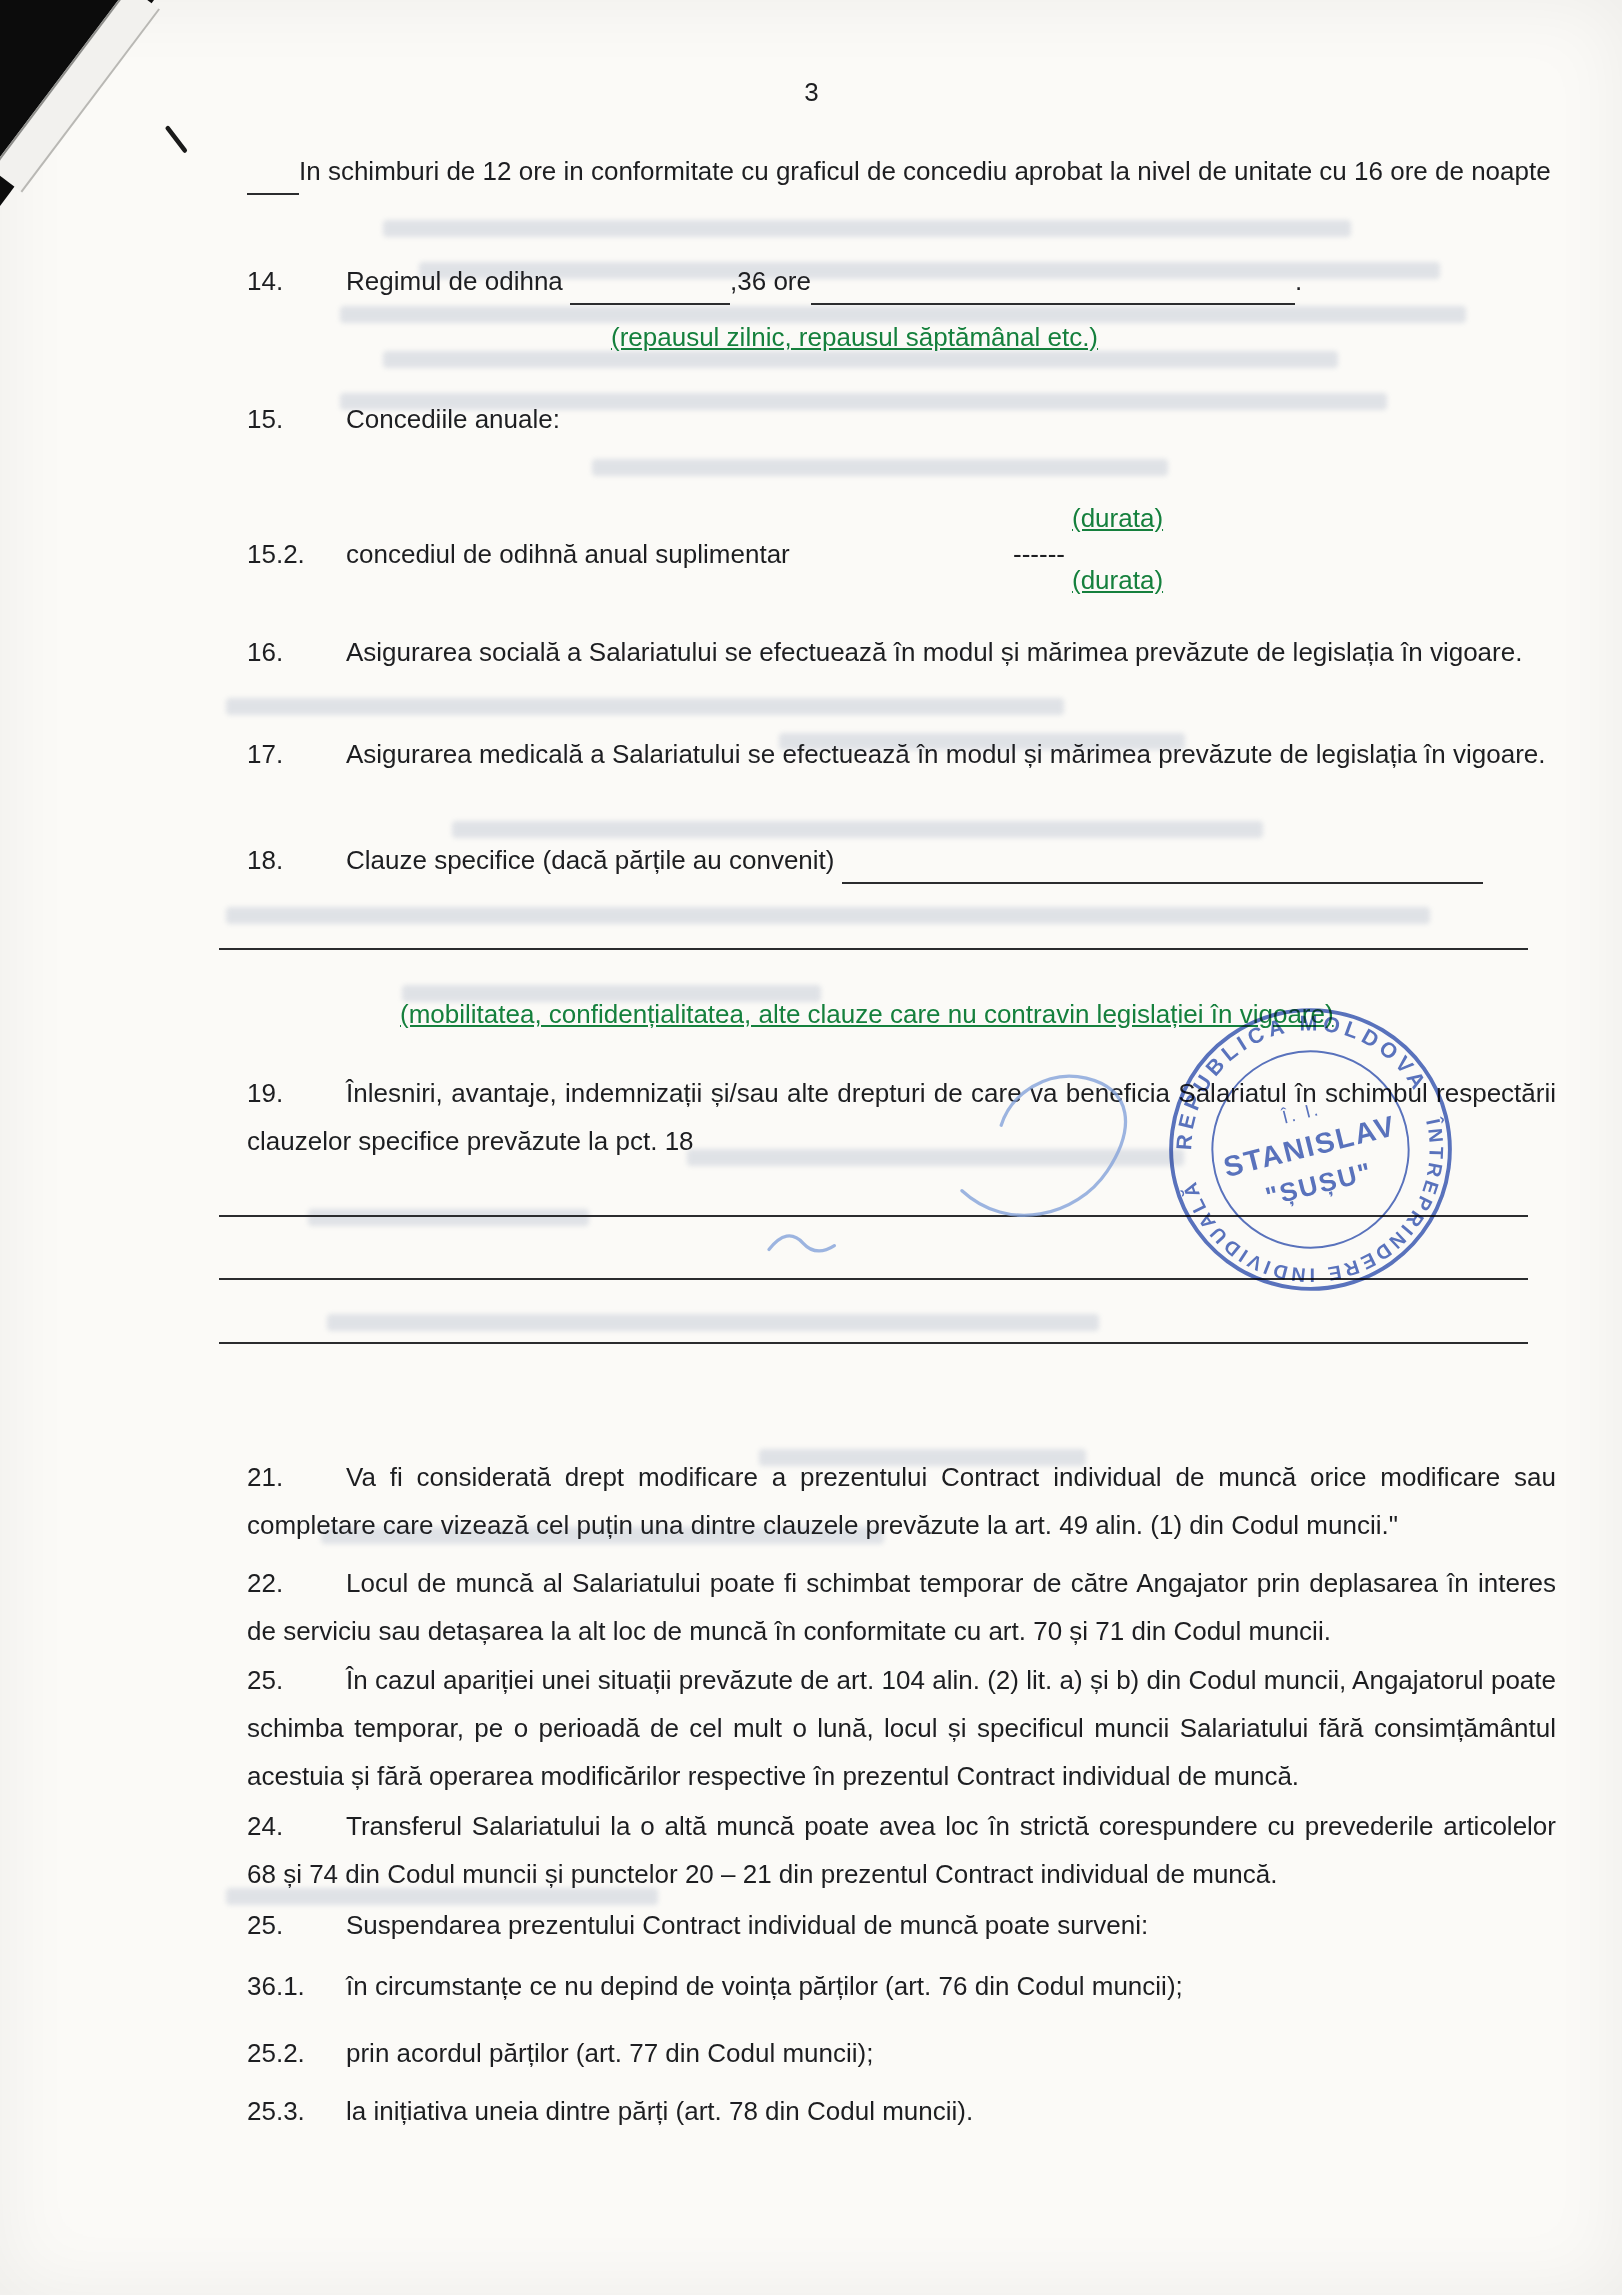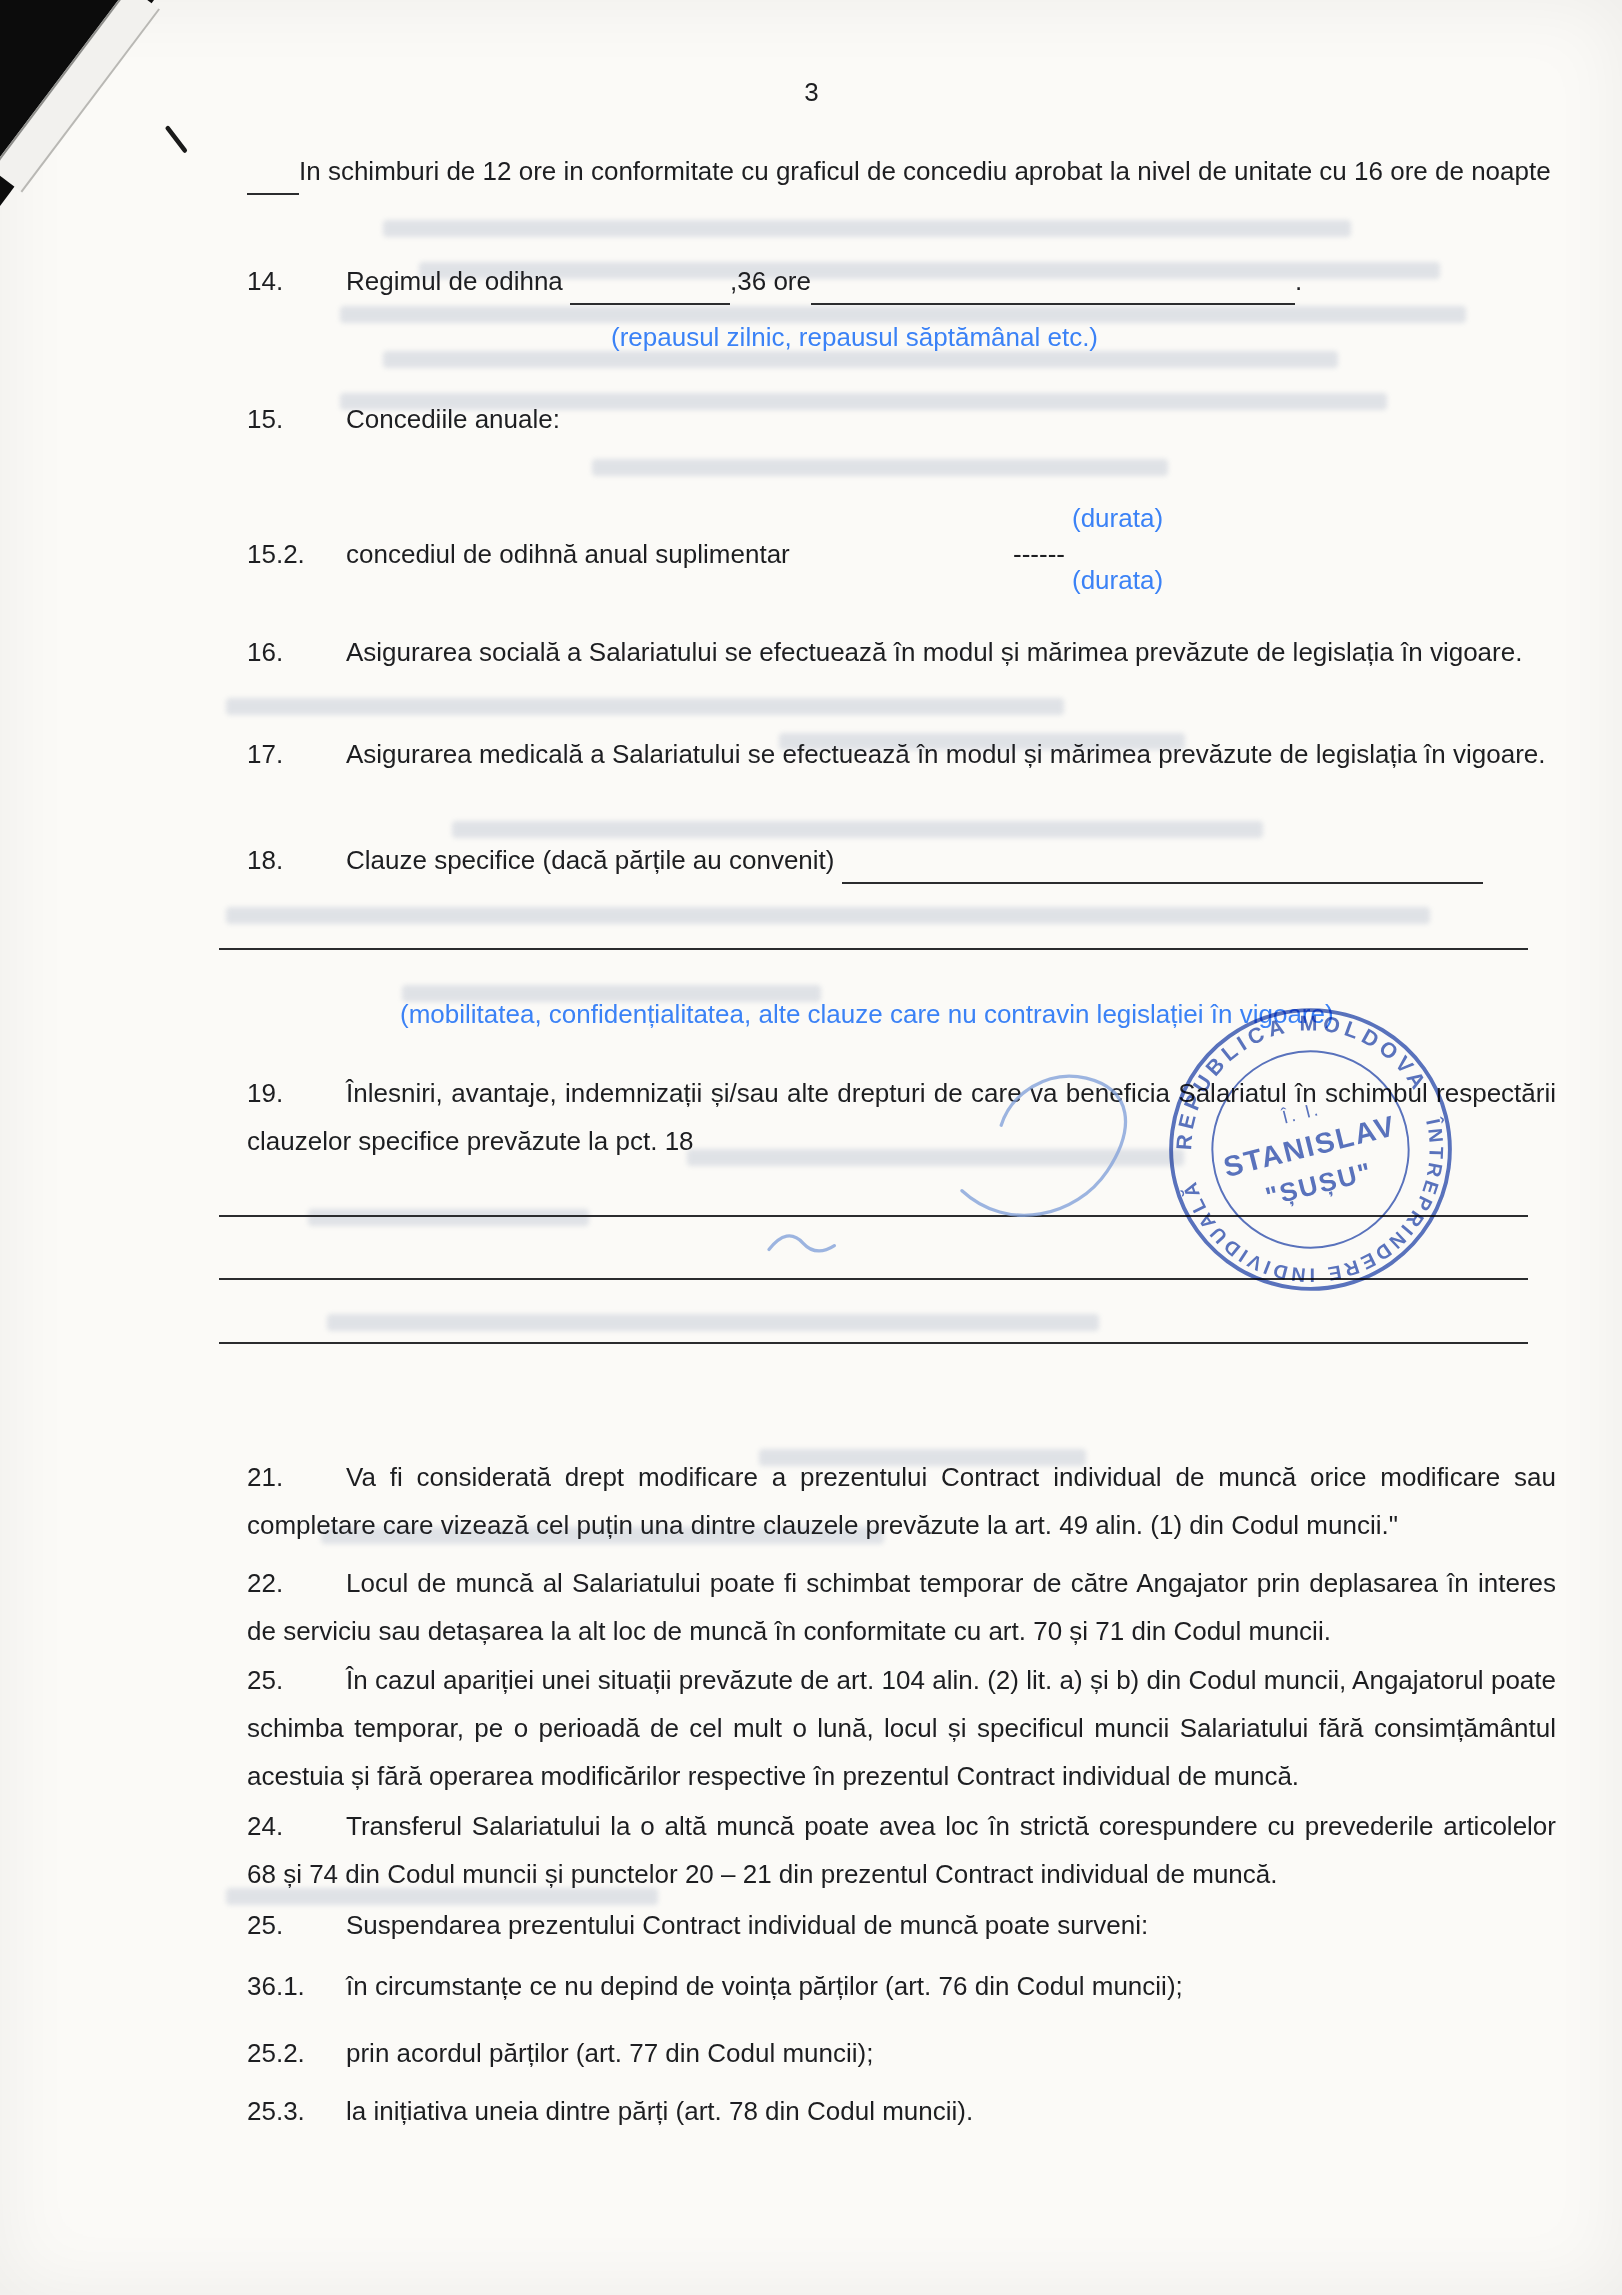--- a/index.html
+++ b/index.html
@@ -35,21 +35,21 @@
   }
   .num{display:inline-block;width:99px;}
   .blank{
     display:inline-block;
     border-bottom:2px solid #2b2c2e;
     height:1.05em;
     vertical-align:bottom;
   }
   .caption{
     position:absolute;
-    font-size:26px;line-height:31px;color:#3b82f6;
+    font-size:26px;line-height:31px;color:#15803d;text-decoration:underline;
   }
   .rule{
     position:absolute;left:219px;width:1309px;height:0;
     border-top:2px solid #2b2c2e;
   }
   .page-number{
     position:absolute;left:0;top:77px;width:1623px;
     text-align:center;font-size:26px;
   }
   

